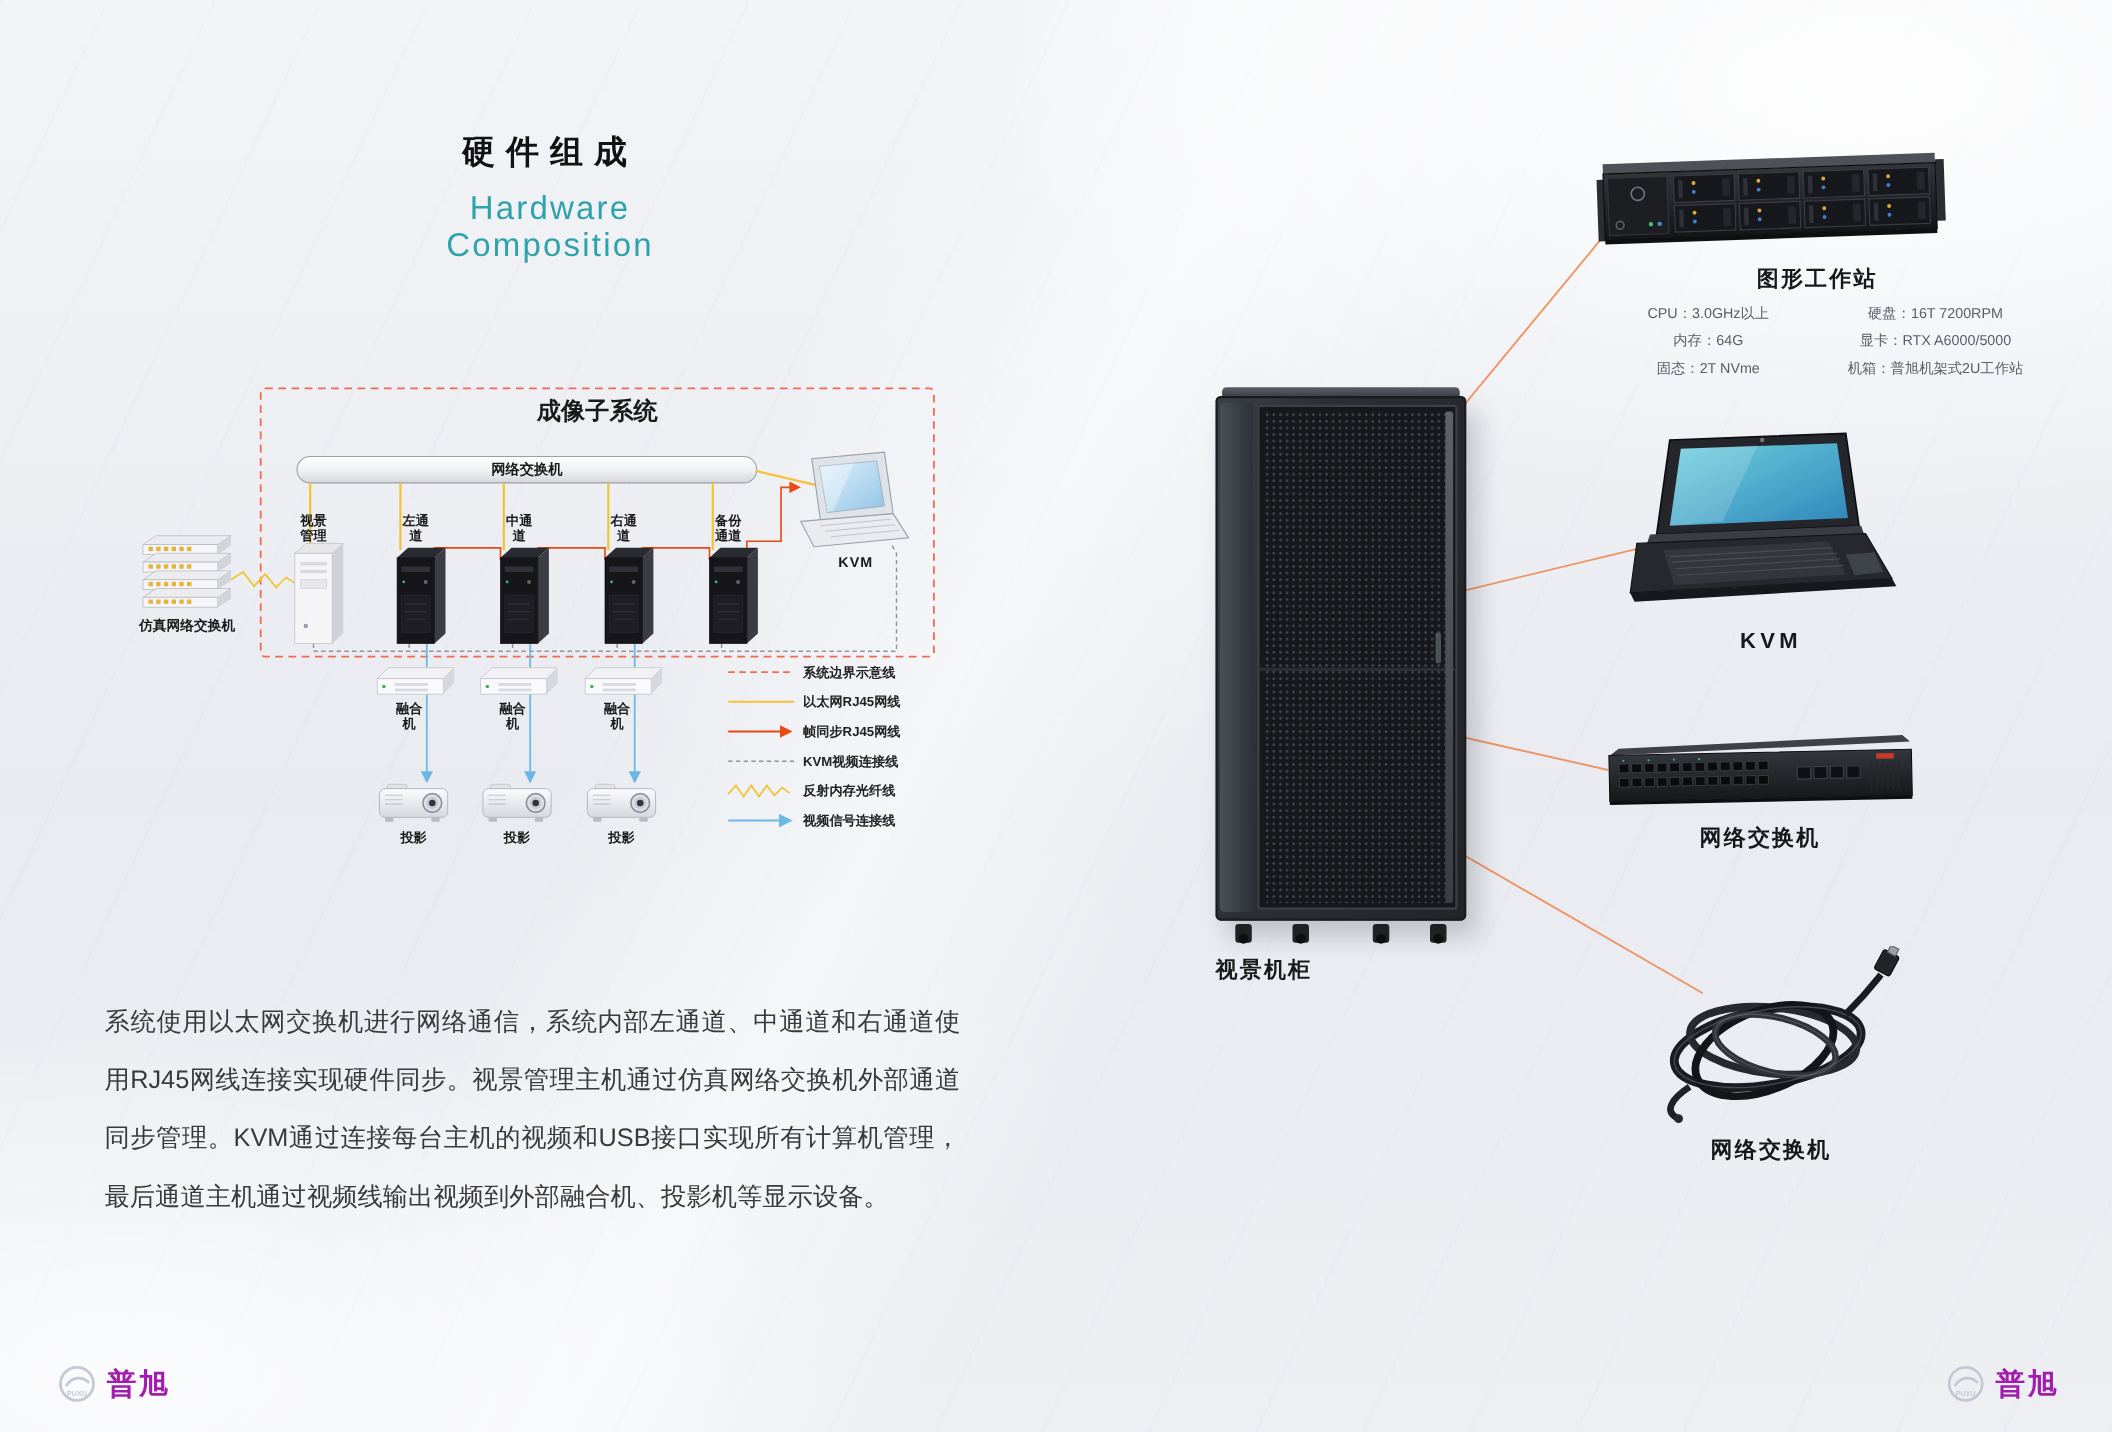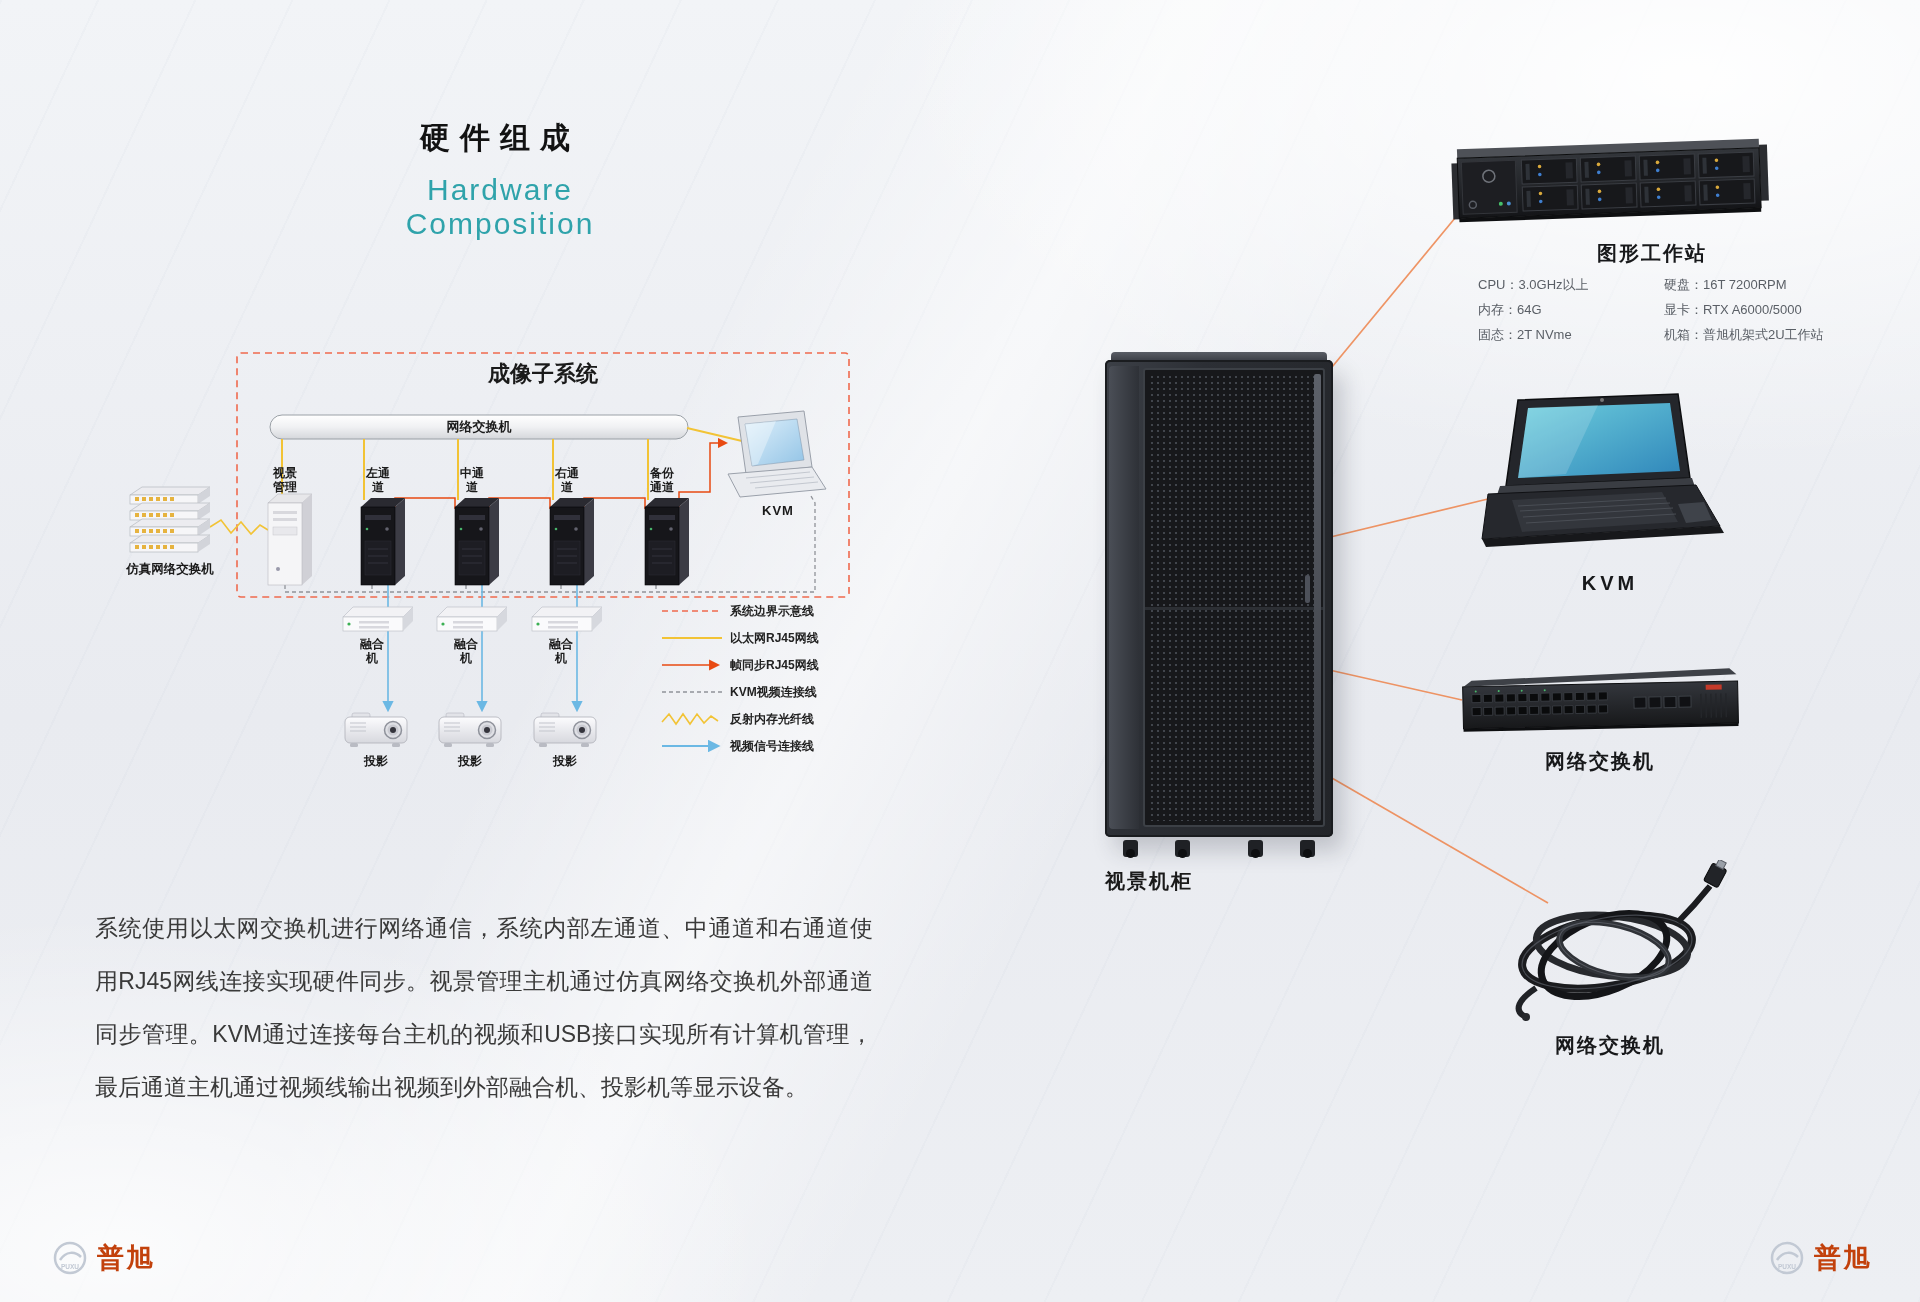--- a/index.html
+++ b/index.html
@@ -58,28 +58,28 @@
     border-radius:50%; background:#0d0e10; }
   .cab-label { left:1105px; top:868px; width:228px; text-align:left;
     font-size:20px; font-weight:700; letter-spacing:2px; z-index:2; }
 
   
   .comp-img { z-index:2; }
   .comp-label { z-index:2; text-align:center; font-size:20px; font-weight:700;
     letter-spacing:2px; color:#17181a; }
   .ws-specs { left:1478px; top:272px; display:flex; gap:24px; z-index:2;
     font-size:13px; color:#5a5f66; line-height:25px; }
-  .ws-specs .col { display:flex; flex-direction:column; }
+  .ws-specs .col { display:flex; flex-direction:column;align-items:center; }
   .kvm-letter { letter-spacing:4px; }
 
   
   .brand { display:flex; align-items:center; gap:9px; z-index:2; }
   .brand-left { left:52px; top:1240px; }
   .brand-right { right:48px; top:1240px; }
-  .brand-text { font-size:27px; font-weight:800; color:#c2410c; letter-spacing:2px; }
+  .brand-text { font-size:27px; font-weight:800; color:#a21caf; letter-spacing:2px; }
 </style>
 </head>
 <body>
 
 <div class="abs title-block">
   <h1>硬件组成</h1>
   <div class="sub">Hardware Composition</div>
 </div>
 
 <svg id="connectors" class="abs" viewBox="0 0 1920 1302">
@@ -434,21 +434,21 @@
     <rect x="8" y="85" width="302" height="4" fill="#0e0f11"></rect>
   </g>
 </svg>
 <div class="abs comp-label" style="left:1492px; top:240px; width:320px;">图形工作站</div>
 <div class="abs ws-specs">
   <div class="col" style="width:150px;">
     <span>CPU：3.0GHz以上</span>
     <span>内存：64G</span>
     <span>固态：2T NVme</span>
   </div>
-  <div class="col" style="width:215px;margin-left:12px;">
+  <div class="col" style="width:215px;">
     <span>硬盘：16T 7200RPM</span>
     <span>显卡：RTX A6000/5000</span>
     <span>机箱：普旭机架式2U工作站</span>
   </div>
 </div>
 
 <svg class="abs comp-img" style="left:1480px; top:392px;" width="250" height="175" viewBox="0 0 250 175">
   <defs>
     <linearGradient id="kvmScr" x1="0" y1="0" x2="1" y2="1">
       <stop offset="0" stop-color="#6fd0de"></stop>

